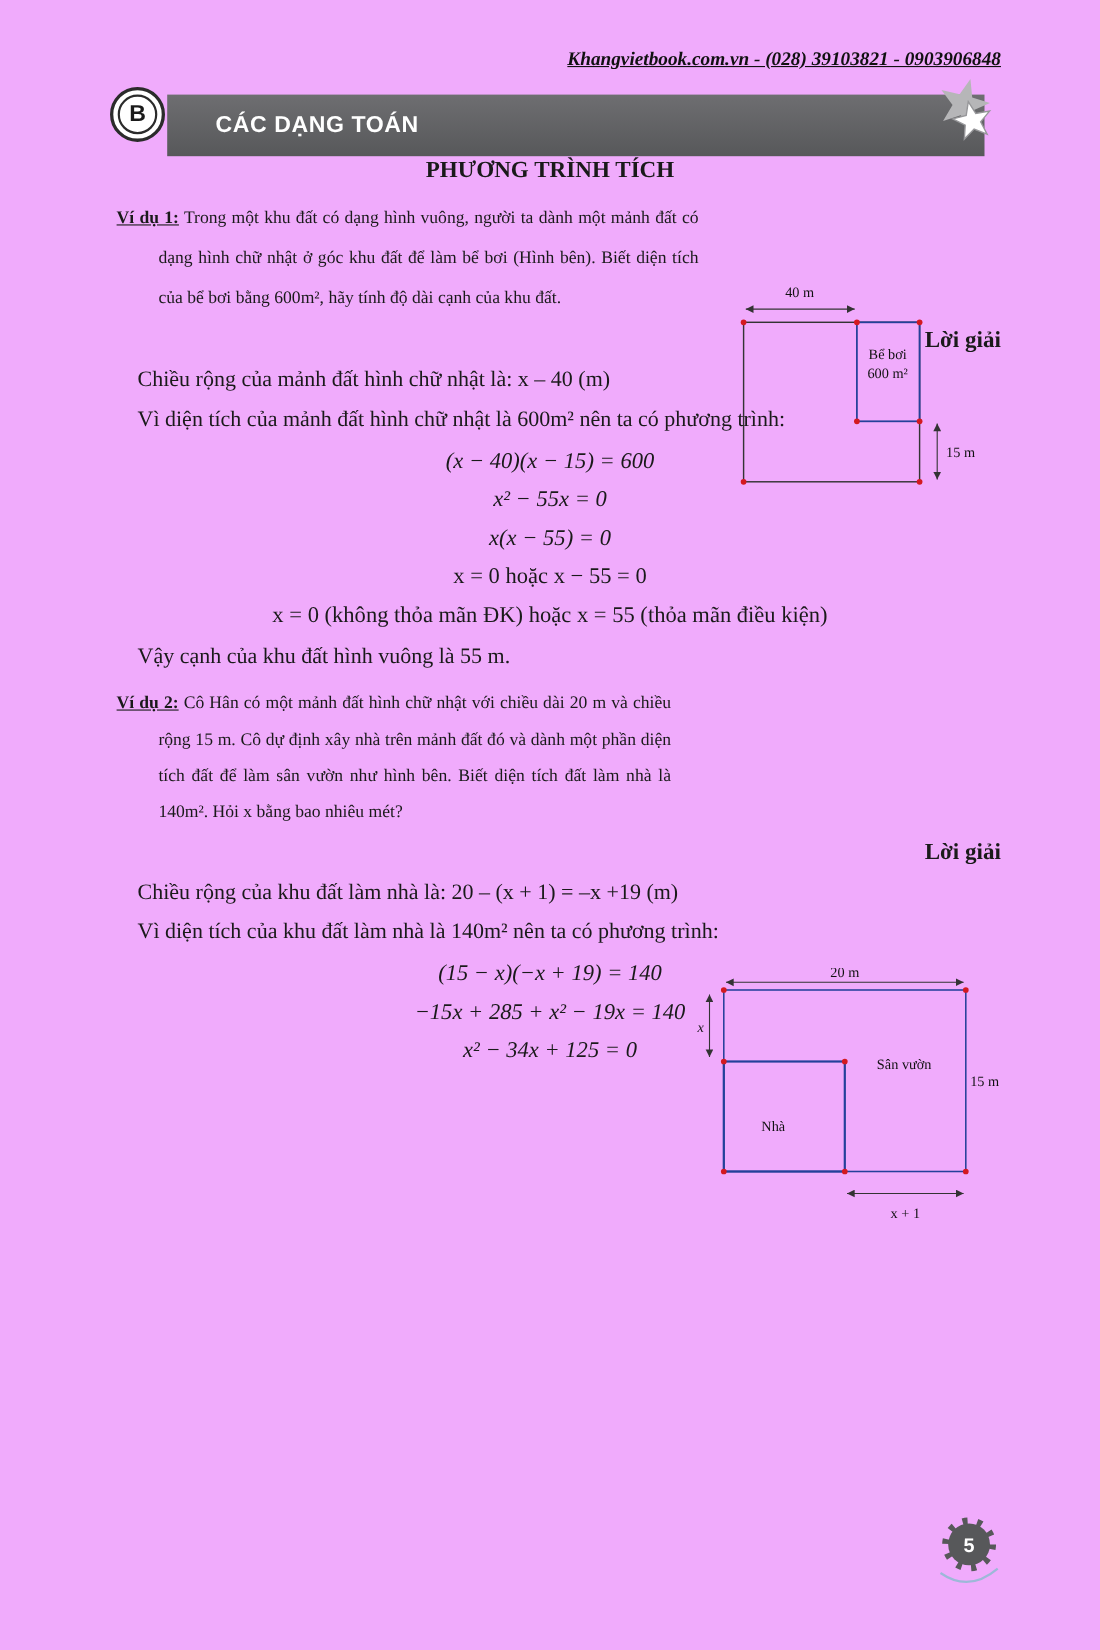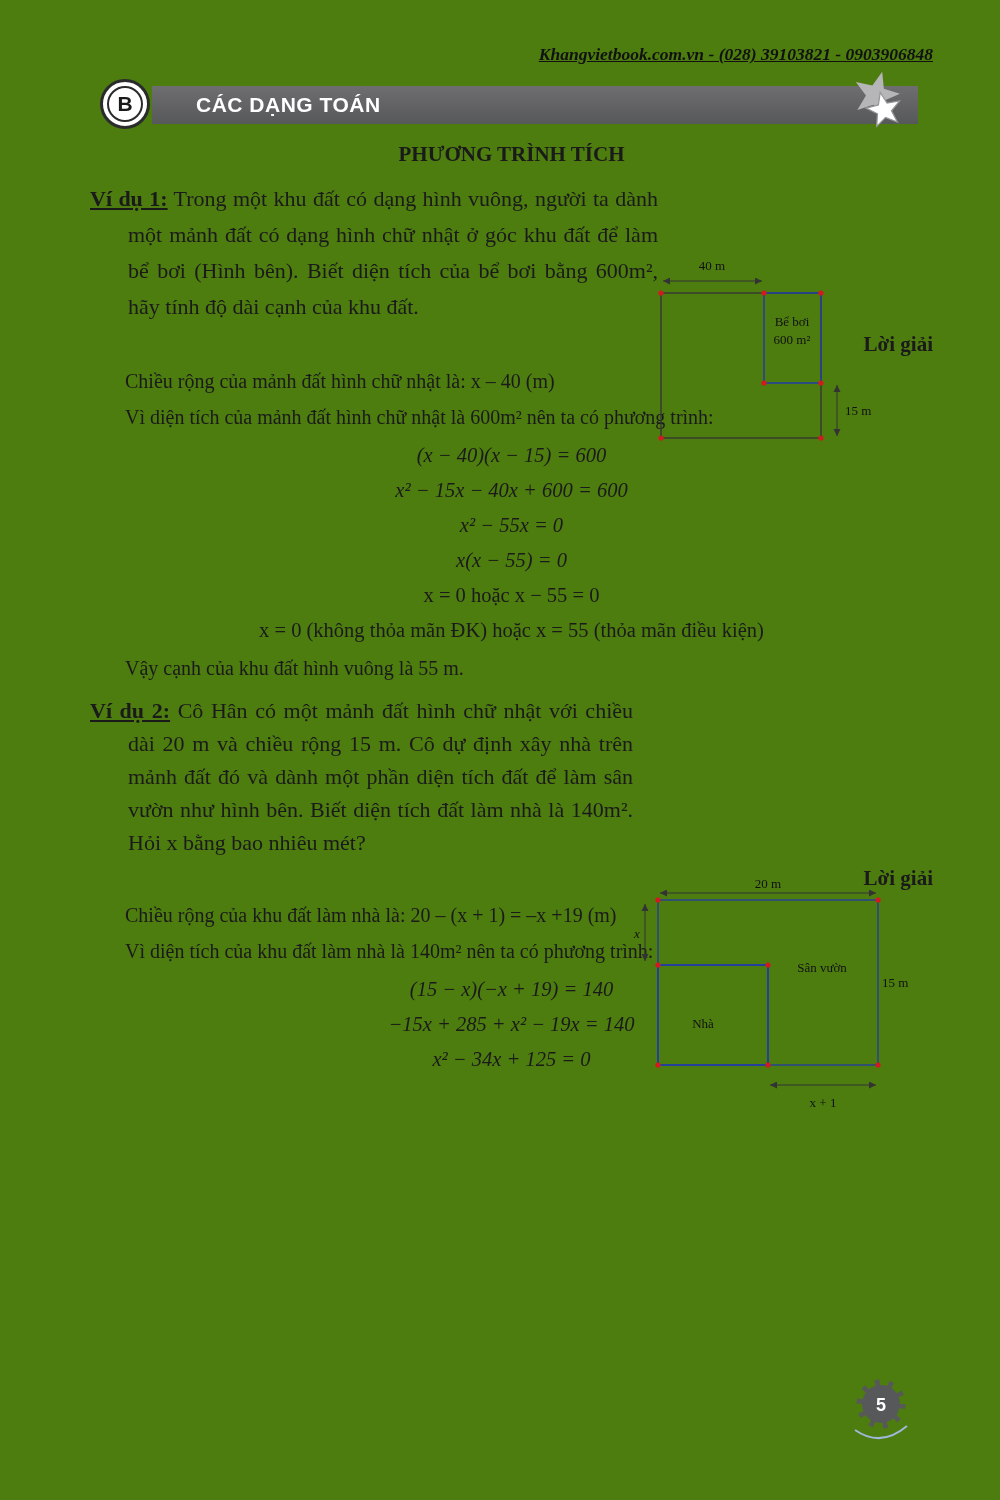--- a/index.html
+++ b/index.html
@@ -1,54 +1,54 @@
 <!DOCTYPE html>
 <html style="--banner: #57585a; --banner_light: #6e6e71; --figure_line: #24409a; --corner_dot: #d41920; --arc: #9db8d8; --star_gray: #b6b6b8;"><head>
 <meta charset="utf-8">
 <style>
   html,body { margin:0; padding:0; background:#fff; }
   .page {
     position:relative; width:1000px; height:1500px; margin:0 auto;
-    background:#4d7c0f; box-sizing:border-box; padding:42px 67px 0 90px;
+    background:#f0abfc; box-sizing:border-box; padding:42px 90px 0 90px;
     font-family:"Liberation Serif", serif; color:#1a1a1a; font-size:20px;
     overflow:hidden;
   }
   
   .header { text-align:right; height:26px; }
   .header-text { font-style:italic; font-weight:bold; font-size:17.5px; text-decoration:underline; color:#111; }
   
   .star { position:absolute; left:846px; top:70px; z-index:3; }
   
   .banner-row { position:relative; height:48px; margin-top:14px; z-index:1; }
-  .banner-bar { position:absolute; left:62px; right:15px; top:4px; height:38px;
+  .banner-bar { position:absolute; left:62px; right:15px; top:4px; height:56px;
     background:linear-gradient(var(--banner_light,#6e6e71), var(--banner,#57585a));
     display:flex; align-items:center; }
   .banner-title { color:#fff; font-family:"Liberation Sans", sans-serif; font-weight:bold;
     font-size:21px; letter-spacing:.5px; padding-left:44px; }
   .badge { position:absolute; left:10px; top:-3px; width:50px; height:50px; border-radius:50%;
     background:#fff; border:3px solid #2b2b2b; box-sizing:border-box;
     display:flex; align-items:center; justify-content:center; }
   .badge-inner { width:36px; height:36px; border-radius:50%; border:2px solid #2b2b2b; box-sizing:border-box;
     display:flex; align-items:center; justify-content:center;
     font-family:"Liberation Sans", sans-serif; font-weight:bold; font-size:21px; }
   
   .h-dang { text-align:center; font-weight:bold; font-size:22px; margin:16px 0 0 0; text-decoration:underline; }
   .h-title { text-align:center; font-weight:bold; font-size:21px; margin:12px 0 0 0; }
   
-  .example { text-align:justify; margin:14px 0 0 0; font-size:22px; }
+  .example { text-align:justify; margin:14px 0 0 16px; font-size:16px; }
   .ex1 { margin-right:275px; padding-left:38px; text-indent:-38px; line-height:36px; }
   .ex2 { margin-right:300px; padding-left:38px; text-indent:-38px; line-height:33px; margin-top:8px; }
   .ex-label { font-weight:bold; text-decoration:underline; }
   
   .loi-giai { text-align:right; font-weight:bold; font-size:21px; margin:4px 0; line-height:30px; }
   .sol-line { margin-left:35px; line-height:36px; }
   .eq { text-align:center; font-style:italic; font-size:20.5px; line-height:30px; margin:5px 0; }
   .eq.roman { font-style:normal; }
   
-  .fig1 { position:absolute; left:644px; top:248px; z-index:2; }
+  .fig1 { position:absolute; left:659px; top:248px; z-index:2; }
   .fig2 { position:absolute; left:630px; top:880px; z-index:2; }
   .figtext { font-family:"Liberation Serif", serif; font-size:13px; fill:#111; }
   .figtext.it { font-style:italic; }
   .nv { stroke:var(--figure_line,#24409a); fill:none; }
   .bk { stroke:#333; fill:none; }
   .dot { fill:var(--corner_dot,#d41920); }
   
   .page-badge { position:absolute; left:843px; top:1372px; }
 </style>
 </head>
@@ -110,21 +110,20 @@
           <circle class="dot" cx="177" cy="190" r="2.6"></circle>
       </g>
     </svg>
   </div>
 
   <div class="loi-giai">Lời giải</div>
   <div class="sol-line">Chiều rộng của mảnh đất hình chữ nhật là: x – 40 (m)</div>
   <div class="sol-line">Vì diện tích của mảnh đất hình chữ nhật là 600m² nên ta có phương trình:</div>
   <div>
     <div class="eq">(x − 40)(x − 15) = 600</div>
-    <div class="eq">x² − 15x − 40x + 600 = 600</div>
     <div class="eq">x² − 55x = 0</div>
     <div class="eq">x(x − 55) = 0</div>
     <div class="eq roman">x = 0 hoặc x − 55 = 0</div>
     <div class="eq roman">x = 0 (không thỏa mãn ĐK) hoặc x = 55 (thỏa mãn điều kiện)</div>
   </div>
   <div class="sol-line">Vậy cạnh của khu đất hình vuông là 55 m.</div>
 
   <p class="example ex2"><span class="ex-label">Ví dụ 2:</span> <span>Cô Hân có một mảnh đất hình chữ nhật với chiều dài 20 m và chiều rộng 15 m. Cô dự định xây nhà trên mảnh đất đó và dành một phần diện tích đất để làm sân vườn như hình bên. Biết diện tích đất làm nhà là 140m². Hỏi x bằng bao nhiêu mét?</span></p>
 
   <div class="fig2">

